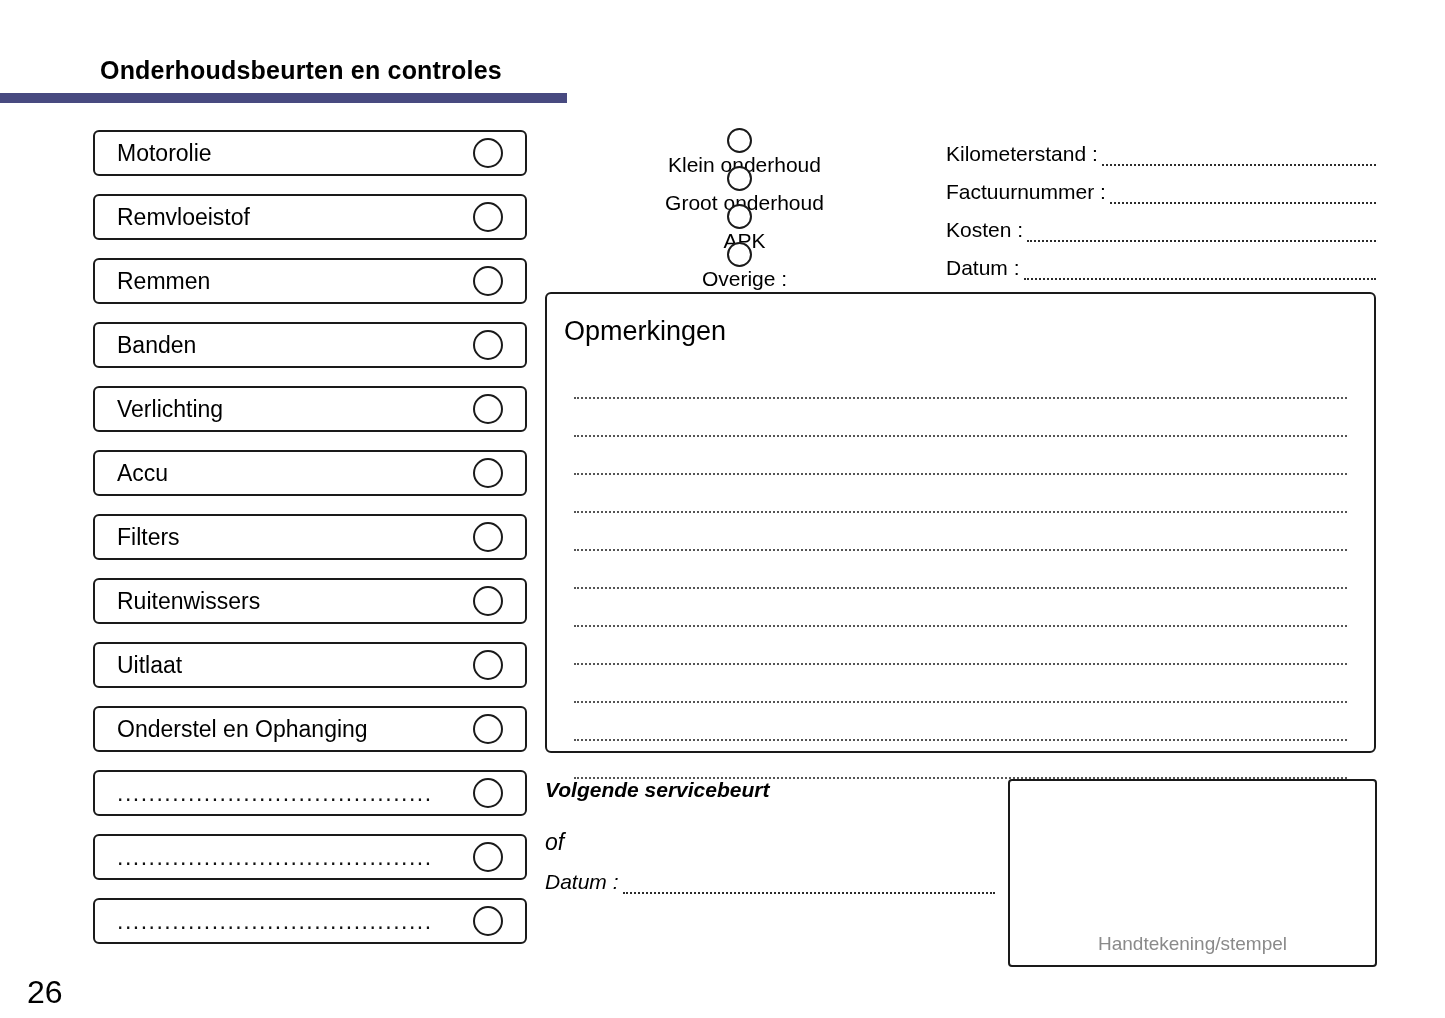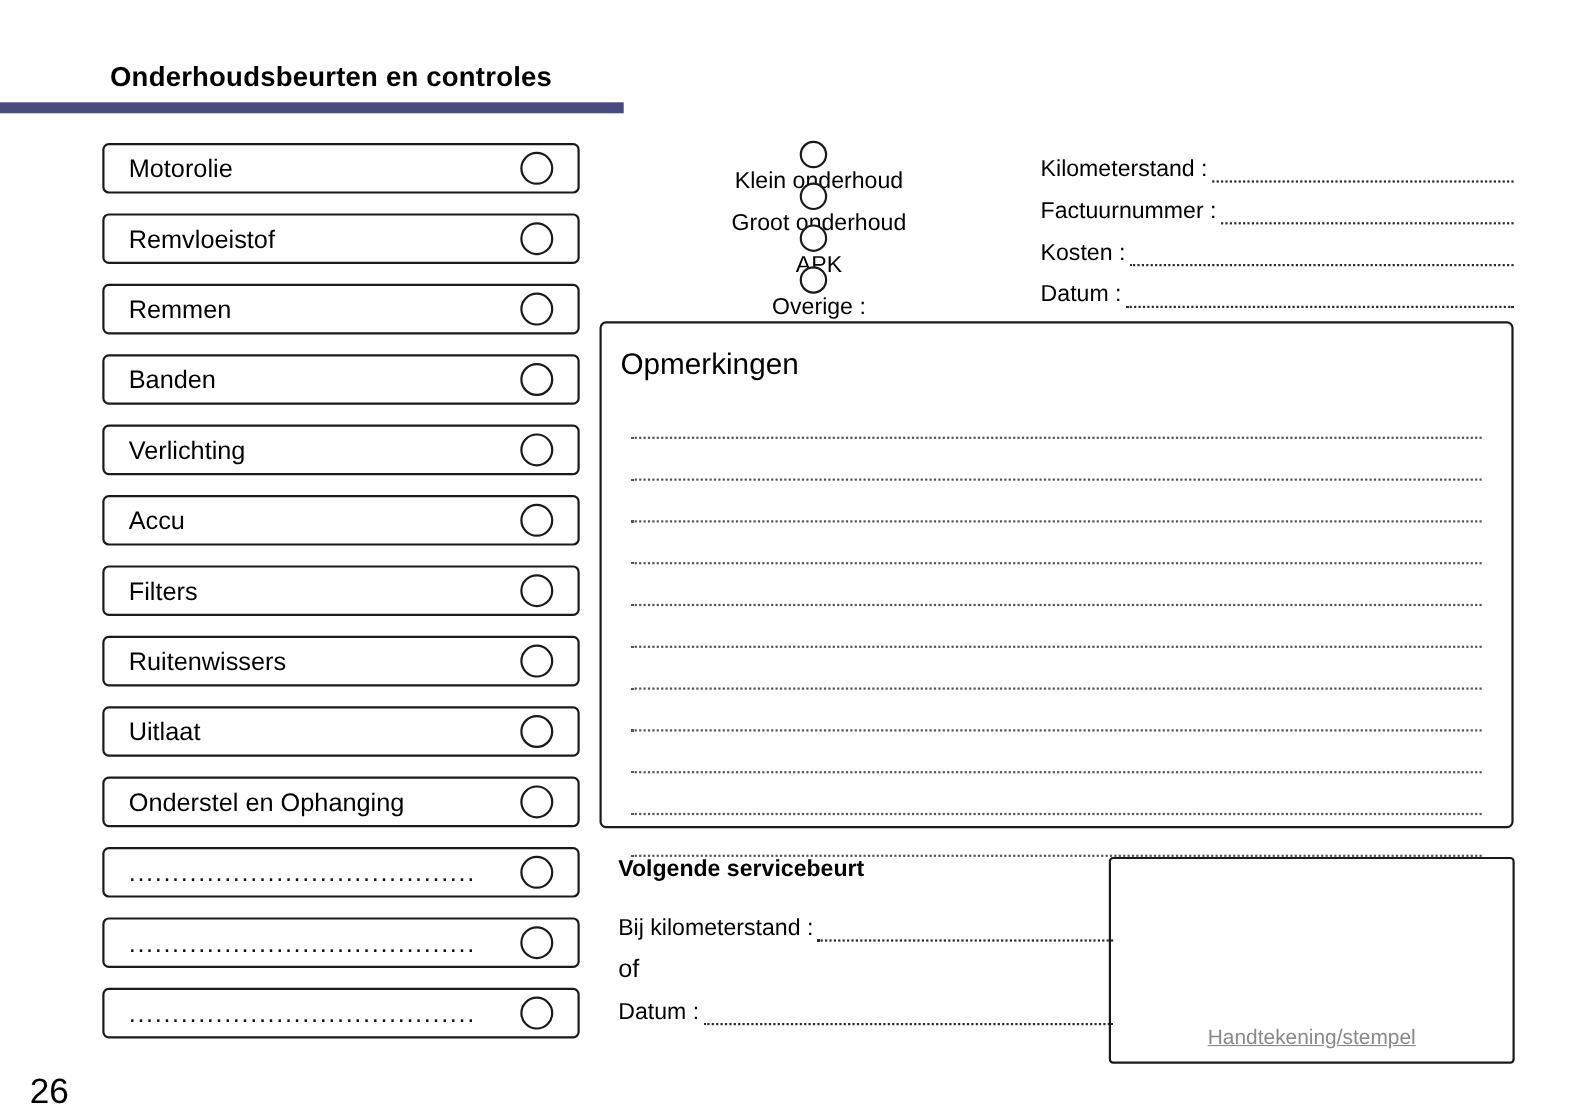--- a/index.html
+++ b/index.html
@@ -158,23 +158,24 @@
     margin: 14px 27px 0 27px;
   }
   .remark-line {
     border-bottom: 2px dotted #555;
     height: 36px;
   }
 
   
   .next-service {
     position: absolute;
-    left: 562px;
+    left: 545px;
     top: 778px;
     width: 450px;
+    font-style: italic;
   }
   .next-title {
     font-size: 21px;
     font-weight: bold;
     margin-bottom: 16px;
   }
   .ns-row {
     display: flex;
     align-items: flex-end;
     height: 38px;
@@ -207,21 +208,20 @@
     border: 2px solid #1a1a1a;
     border-radius: 4px;
   }
   .signature-caption {
     position: absolute;
     bottom: 10px;
     width: 100%;
     text-align: center;
     font-size: 19px;
     color: #8a8a8a;
-    text-decoration: underline;
   }
 
   
   .page-number {
     position: absolute;
     left: 27px;
     top: 974px;
     font-size: 32px;
   }
 </style>
@@ -339,24 +339,20 @@
       <div class="remark-line"></div>
       <div class="remark-line"></div>
       <div class="remark-line"></div>
       <div class="remark-line"></div>
       <div class="remark-line"></div>
     </div>
   </div>
 
   <div class="next-service">
     <div class="next-title">Volgende servicebeurt</div>
-    <div class="ns-row">
-      <span class="ns-label">Bij kilometerstand :</span>
-      <span class="ns-dotfill"></span>
-    </div>
     <div class="ns-plain">of</div>
     <div class="ns-row">
       <span class="ns-label">Datum :</span>
       <span class="ns-dotfill"></span>
     </div>
   </div>
 
   <div class="signature">
     <div class="signature-caption">Handtekening/stempel</div>
   </div>

